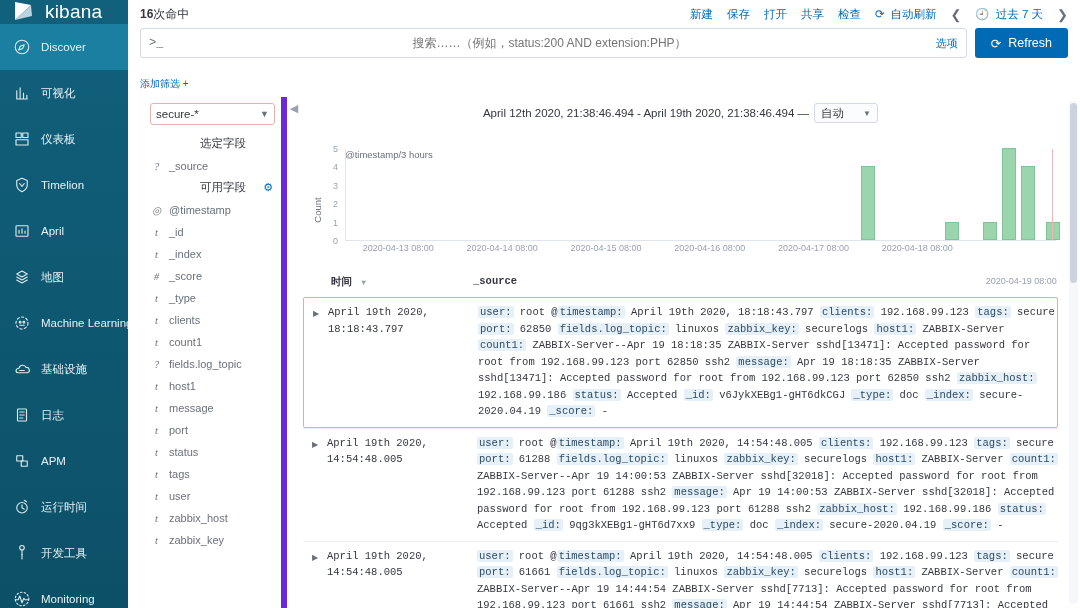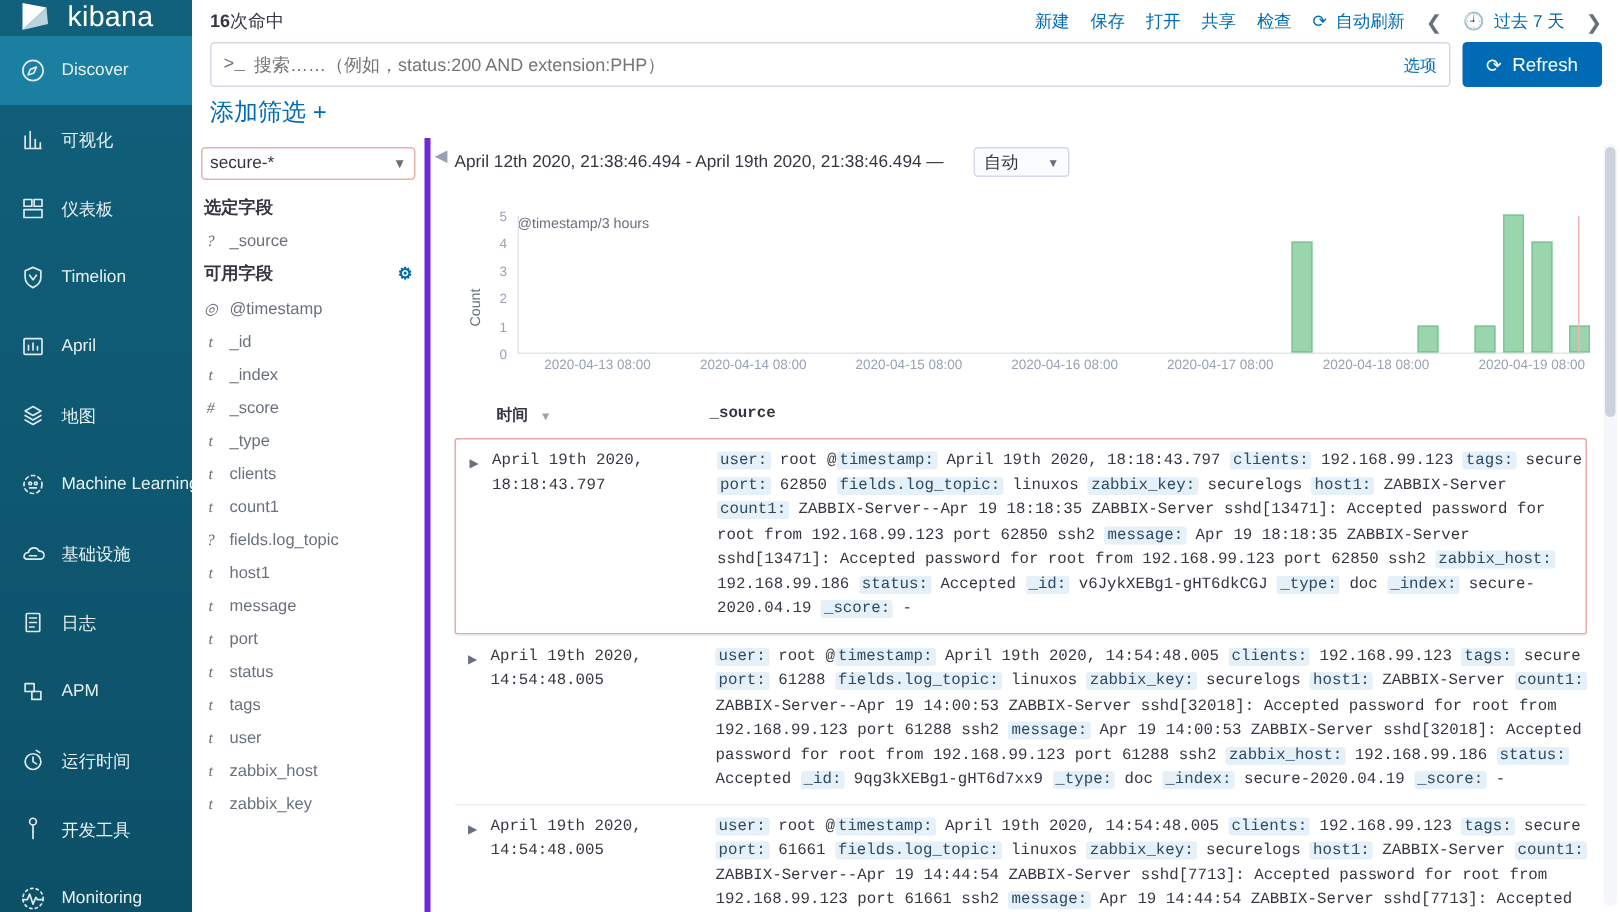--- a/index.html
+++ b/index.html
@@ -60,64 +60,64 @@
   .querybar {
     display:flex; align-items:center; gap:8px; padding: 4px 12px 0 12px;
     flex: 0 0 auto;
   }
   .qinput {
     flex: 1 1 auto; height: 30px; border:1px solid #d3dae6; border-radius:3px;
     background:#fff; display:flex; align-items:center; padding: 0 8px;
     position:relative; min-width:0;
   }
   .prompt { color:#69707d; font-family:"Liberation Mono", monospace; font-size:12px; margin-right:6px;}
-  .qplace { color:#4d7c0f; font-size:12px; flex:1 1 auto; border:none; outline:none; background:transparent;}
+  .qplace { color:#4d7c0f; font-size:12px; flex:1 1 auto; border:none; outline:none; background:transparent;text-align:center;}
   .optlink { color:#006bb4; font-size:11px; cursor:pointer; padding-left:6px;}
   .refresh {
     background:#006bb4; color:#fff; border:none; border-radius:3px;
     height: 30px; padding: 0 16px; font-size:12.5px; cursor:pointer;
     display:flex; align-items:center; gap:7px; white-space:nowrap;
   }
-  .addfilter { padding: 7px 12px 6px 12px; font-size:16px; color:#006bb4; cursor:pointer; }
+  .addfilter { padding: 7px 12px 6px 12px; font-size:10px; color:#006bb4; cursor:pointer;margin-top:12px; }
 
   
   .body { flex:1 1 auto; display:flex; min-height:0; }
 
   .fieldbar {
-    width: 159px; flex: 0 0 159px; border-right:4px solid #6d28d9;
-    padding: 4px 0 0 0; overflow:hidden; background:#fff;
+    width: 159px; flex: 0 0 159px; border-right:6px solid #6d28d9;
+    padding: 4px 0 0 16px; overflow:hidden; background:#fff;
   }
   .ipattern {
     margin: 2px 6px 8px 6px; height: 22px; border:1px solid #e8b0ad;
     border-radius:3px; display:flex; align-items:center; justify-content:space-between;
     padding: 0 5px; font-size:11.5px; color:#343741; cursor:pointer; background:#fff;
   }
   .ipattern .caret { color:#69707d; font-size:9px; }
-  .fb-head { font-weight: bold; font-size: 11.5px; padding: 3px 8px 4px 8px;
-             display:flex; align-items:center; justify-content:space-between; }
+  .fb-head { font-weight: normal; font-size: 11.5px; padding: 3px 8px 4px 8px;
+             display:flex; align-items:center; justify-content:space-between;margin-left:48px; }
   .gear { color:#006bb4; font-size:11px; cursor:pointer; }
   .field-row {
     display:flex; align-items:center; gap:8px; padding: 5px 8px; font-size:11px;
     color:#343741; cursor:pointer;
   }
   .ftype { width:9px; color:#69707d; font-size:10.5px; text-align:center; flex:0 0 9px;
            font-family:"Liberation Serif", serif; font-style:italic; }
   .fname { color:#6a717d; }
 
   .main { flex:1 1 auto; display:flex; flex-direction:column; min-width:0; position:relative; }
 
   
   .collapse-handle {
     position:absolute; left:0; top:4px; width:14px; height:14px; border-radius:50%;
     color:#98a2b3; font-size:11px; display:flex; align-items:center; justify-content:center;
     cursor:pointer; z-index:3;
   }
 
   .chartwrap { flex: 0 0 auto; padding: 4px 22px 0 16px; }
-  .charthead { display:flex; align-items:center; justify-content:flex-start; gap:20px;
+  .charthead { display:flex; align-items:center; justify-content:center; gap:5px;
                height:24px; font-size:11.5px; color:#343741; }
   .interval {
     border:1px solid #d3dae6; border-radius:3px; height:20px; min-width:64px;
     display:flex; align-items:center; justify-content:space-between; gap:8px;
     padding: 0 6px; font-size:11.5px; background:#fbfcfd; cursor:pointer;
   }
   .interval .caret { color:#69707d; font-size:8px; }
 
   .chart { position:relative; height: 122px; margin-top: 2px; }
   .ylabel {
@@ -502,21 +502,21 @@
                 <div class="bar" title="1" style="left: 98.6%; width: 14px; height: 18.4px; background: rgb(154, 213, 174);"></div>
                 <div class="nowline" style="left: 99.4%;"></div>
               </div>
             <div class="xaxis" id="xaxis">
                 <div class="xtick" style="left: 7.5%;">2020-04-13 08:00</div>
                 <div class="xtick" style="left: 22.1%;">2020-04-14 08:00</div>
                 <div class="xtick" style="left: 36.7%;">2020-04-15 08:00</div>
                 <div class="xtick" style="left: 51.3%;">2020-04-16 08:00</div>
                 <div class="xtick" style="left: 65.9%;">2020-04-17 08:00</div>
                 <div class="xtick" style="left: 80.5%;">2020-04-18 08:00</div>
-                <div class="xtick" style="left: 95.1%;">2020-04-19 08:00</div>
+                <div class="xtick" style="left: 95.1%; margin-top: 33px;">2020-04-19 08:00</div>
               </div>
             <div class="xlabel">@timestamp/3 hours</div>
           </div>
         </div>
 
         <div class="docs">
           <div class="doc-head">
             <div class="c-time">
               <span>时间</span>
               <span class="doc-sort">▼</span>

